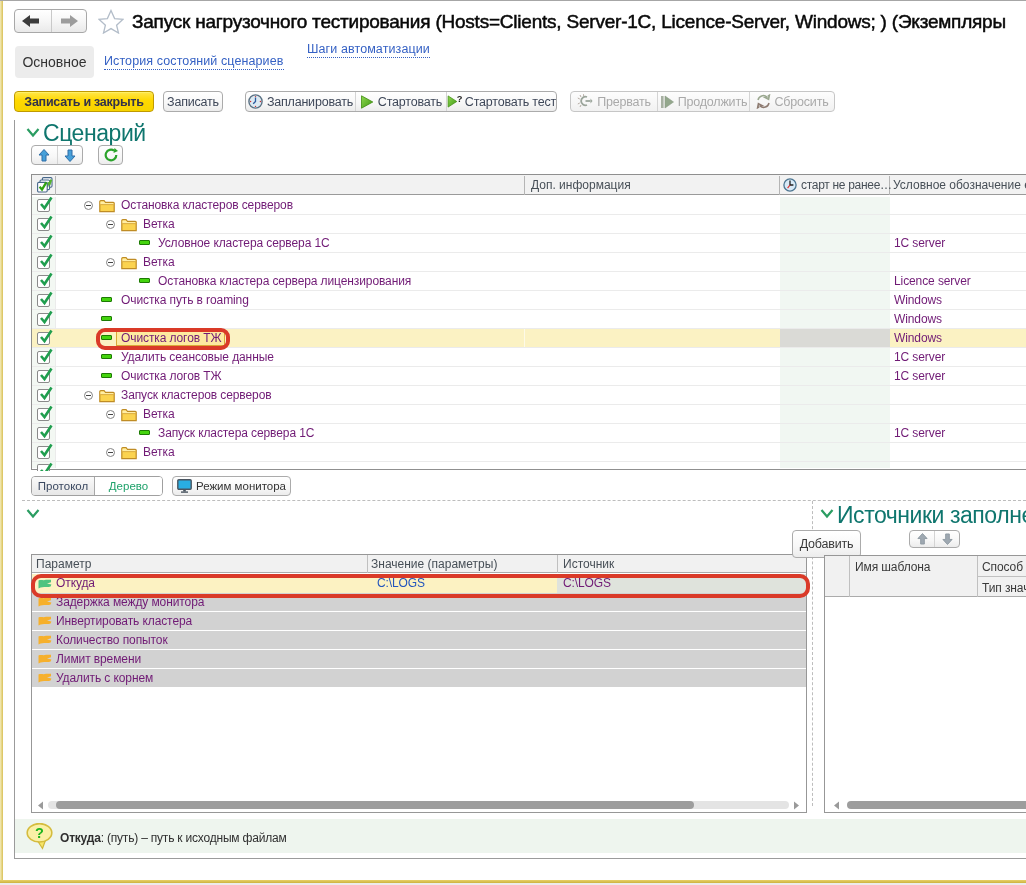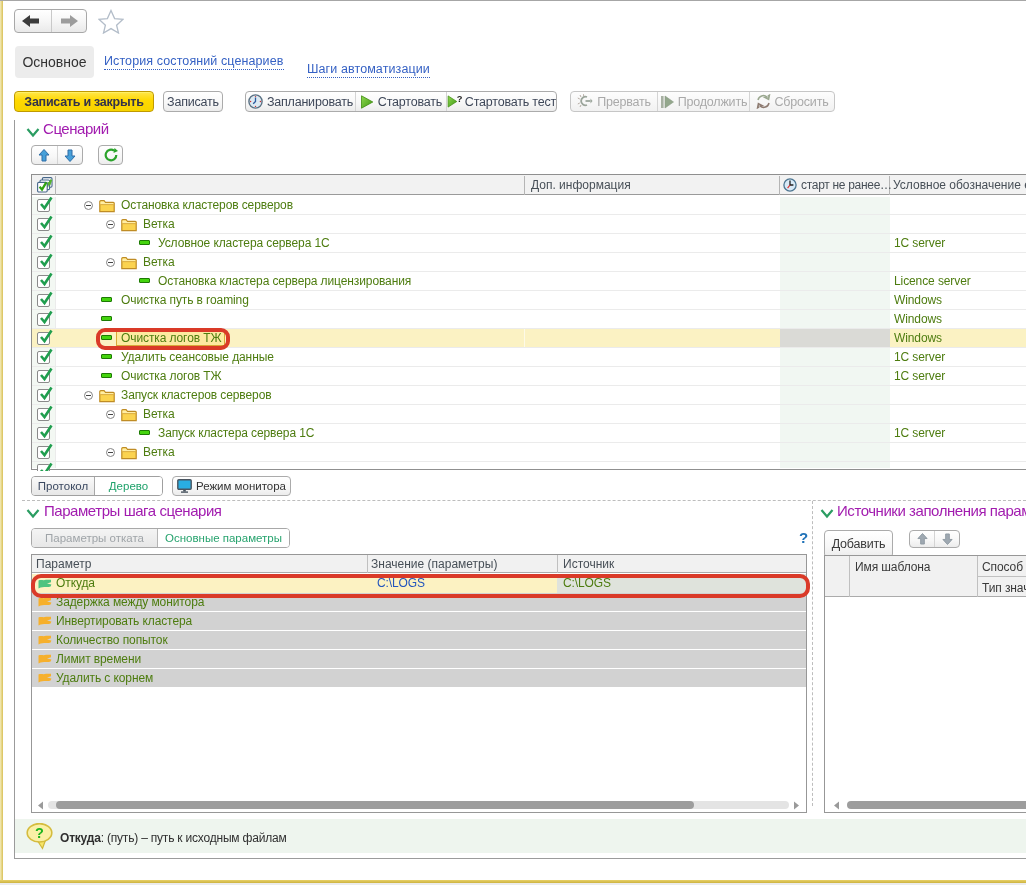--- a/index.html
+++ b/index.html
@@ -2,27 +2,27 @@
 <html><head><meta charset="utf-8">
 <style>
 *{margin:0;padding:0;box-sizing:border-box}
 html,body{width:1026px;height:885px;overflow:hidden;background:#fff;font-family:"Liberation Sans",sans-serif}
 .abs{position:absolute}
 #page{position:relative;width:1026px;height:885px;background:#fff;overflow:hidden}
 .btn{position:absolute;border:1px solid #ABABAB;border-radius:4px;background:linear-gradient(#ffffff,#f7f7f7 60%,#ececec);font-size:12.5px;letter-spacing:-0.2px;color:#3e4758;display:flex;align-items:center;justify-content:center;white-space:nowrap}
 .grp{position:absolute;border:1px solid #ABABAB;border-radius:4px;background:linear-gradient(#ffffff,#f7f7f7 60%,#ececec);display:flex}
 .grp .gb{display:flex;align-items:center;justify-content:center;font-size:12.5px;letter-spacing:-0.2px;color:#3e4758;white-space:nowrap;border-right:1px solid #d4d4d4;white-space:nowrap}
 .grp .gb:last-child{border-right:none}
-.hdr17{position:absolute;font-size:15px;letter-spacing:-0.45px;color:#a21caf;white-space:nowrap}
+.hdr17{position:absolute;font-size:23px;letter-spacing:-0.45px;color:#0f766e;white-space:nowrap}
 .link{position:absolute;font-size:12.5px;letter-spacing:0.1px;color:#3561c4;border-bottom:1px dotted #3561c4;white-space:nowrap;line-height:15px}
 .chk{position:absolute;width:13px;height:13px;border:1px solid #8a8a8a;border-radius:2px;background:#fff}
 .exp{position:absolute;width:9px;height:9px;border:1px solid #848484;border-radius:50%;background:#fff}
 .exp::after{content:"";position:absolute;left:1px;top:3px;width:5px;height:1.4px;background:#444}
 .dash{position:absolute;width:11px;height:5px;background:#44d40e;border:1.5px solid #1d7a04;border-radius:1px}
-.cell13{position:absolute;font-size:12px;letter-spacing:-0.1px;color:#4d7c0f;white-space:nowrap;line-height:19px}
+.cell13{position:absolute;font-size:12px;letter-spacing:-0.1px;color:#701a75;white-space:nowrap;line-height:19px}
 .h12{position:absolute;font-size:12px;color:#474f57;white-space:nowrap;line-height:19px}
 </style></head>
 <body>
 <div id="page">
 
 <div class="abs" style="left:0;top:0;width:1026px;height:1px;background:#a6a6a6"></div>
 <div class="abs" style="left:0;top:1px;width:3px;height:880px;background:linear-gradient(90deg,#f4ecbc,#d9c157)"></div>
 <div class="abs" style="left:0;top:880px;width:1026px;height:3px;background:linear-gradient(#e8d169,#cdb33f)"></div>
 <div class="abs" style="left:0;top:883px;width:1026px;height:2px;background:#ececec"></div>
 
@@ -33,24 +33,25 @@
 <div class="abs" style="left:51px;top:10px;width:1px;height:22px;background:#c9c9c9"></div>
 <svg class="abs" style="left:22px;top:15px" width="20" height="12" viewBox="0 0 20 12">
       <path d="M8 0 L8 3.5 L17 3.5 L17 8.5 L8 8.5 L8 12 L0 6 Z" fill="#3b3b3b"></path>
     </svg>
 <svg class="abs" style="left:58px;top:15px" width="20" height="12" viewBox="0 0 20 12">
       <path d="M12 0 L12 3.5 L3 3.5 L3 8.5 L12 8.5 L12 12 L20 6 Z" fill="#9c9c9c"></path>
     </svg>
 <svg class="abs" style="left:98px;top:9px" width="26" height="25" viewBox="0 0 26 25">
       <path d="M13 1.5 L16.6 9.6 L25 10.3 L18.6 16.2 L20.5 24 L13 19.6 L5.5 24 L7.4 16.2 L1 10.3 L9.4 9.6 Z" fill="none" stroke="#b3bdc9" stroke-width="1.3"></path>
     </svg>
+<div class="abs" style="left:132px;top:11px;font-size:19px;letter-spacing:-0.22px;color:#090909;white-space:nowrap;width:894px;overflow:hidden;-webkit-text-stroke:0.5px #090909">Запуск нагрузочного тестирования (Hosts=Clients, Server-1C, Licence-Server, Windows; ) (Экземпляры</div>
 
 <div class="abs" style="left:15px;top:46px;width:79px;height:32px;background:#ececec;border-radius:4px;display:flex;align-items:center;justify-content:center;font-size:14px;color:#323232">Основное</div>
 <div class="link" style="left:104px;top:54px">История состояний сценариев</div>
-<div class="link" style="left:307px;top:62px">Шаги автоматизации</div>
+<div class="link" style="left:307px;top:42px">Шаги автоматизации</div>
 
 <div class="abs" style="left:14px;top:91px;width:140px;height:21px;background:linear-gradient(#ffe64a,#ffd800 45%,#f6d400);border:1px solid #c09a00;border-radius:4px;box-shadow:inset 0 1px 0 #fff066;display:flex;align-items:center;justify-content:center;font-size:12.5px;letter-spacing:-0.25px;font-weight:bold;color:#32324a">Записать и закрыть</div>
 <div class="btn" style="left:163px;top:91px;width:60px;height:21px">Записать</div>
 
 <div class="grp" style="left:245px;top:91px;width:312px;height:21px">
   <div class="gb" style="width:111px">
     <svg width="15" height="15" viewBox="0 0 15 15" style="margin-right:4px">
           <circle cx="7.5" cy="7.5" r="6.6" fill="#dce9f2" stroke="#5b7285" stroke-width="1.4"></circle>
           <circle cx="7.5" cy="2.6" r="0.7" fill="#c33"></circle>
           <circle cx="7.5" cy="12.4" r="0.7" fill="#c33"></circle>
@@ -316,25 +317,20 @@
         <rect x="6.2" y="10.5" width="2.6" height="2" fill="#4a5560"></rect>
         <rect x="4" y="12.4" width="7" height="1.4" fill="#4a5560"></rect>
       </svg>Режим монитора</div>
 
 <div class="abs" style="left:22px;top:499.5px;width:1004px;height:0;border-top:1px dashed #bdbdbd"></div>
 <div class="abs" style="left:812px;top:501px;width:0;height:305px;border-left:1px dashed #bdbdbd"></div>
 
 <svg class="abs" style="left:26px;top:508px" width="14" height="11" viewBox="0 0 14 11">
       <path d="M1.5 2 L7 8.5 L12.5 2" fill="none" stroke="#2b9d62" stroke-width="2.2"></path>
     </svg>
-<div class="hdr17" style="left:44px;top:502px">Параметры шага сценария</div>
-<div class="abs" style="left:31px;top:528px;width:259px;height:20px;border:1px solid #a8a8a8;border-radius:4px;overflow:hidden;display:flex">
-  <div style="width:126px;background:linear-gradient(#f4f4f4,#e7e7e7);border-right:1px solid #b5b5b5;display:flex;align-items:center;justify-content:center;font-size:11.5px;color:#9fa4a8;white-space:nowrap">Параметры отката</div>
-  <div style="flex:1;background:#fff;display:flex;align-items:center;justify-content:center;font-size:11.5px;color:#27a36e;white-space:nowrap">Основные параметры</div>
-</div>
 <div class="abs" style="left:799px;top:529px;font-size:15px;font-weight:bold;color:#2072b8">?</div>
 
 <div id="ptable">
       <div class="abs" style="left:31px;top:554px;width:776px;height:259px;border:1px solid #979797;background:#fff"></div>
       <div class="abs" style="left:32px;top:555px;width:774px;height:18px;background:#f1f1f1;border-bottom:1px solid #ababab"></div>
       <div class="abs" style="left:367px;top:555px;width:1px;height:18px;background:#c0c0c0"></div>
       <div class="abs" style="left:557px;top:555px;width:1px;height:18px;background:#c0c0c0"></div>
       <div class="h12" style="left:36px;top:555px">Параметр</div>
       <div class="h12" style="left:371px;top:555px">Значение (параметры)</div>
       <div class="h12" style="left:563px;top:555px">Источник</div>
@@ -380,21 +376,21 @@
         <path d="M1 0.5 L6 4.5 L1 8.5 Z" fill="#9a9a9a"></path>
       </svg>
       <div class="abs" style="left:31px;top:573.5px;width:779px;height:24px;border:4.5px solid #da3a28;border-radius:10px"></div>
     </div>
 
 <div id="rpanel">
       <svg class="abs" style="left:820px;top:508px" width="14" height="11" viewBox="0 0 14 11">
         <path d="M1.5 2 L7 8.5 L12.5 2" fill="none" stroke="#2b9d62" stroke-width="2.2"></path>
       </svg>
       <div class="hdr17" style="left:837px;top:502px;width:189px;overflow:hidden">Источники заполнения параметров</div>
-      <div class="btn" style="left:824px;top:530px;width:69px;height:28px;color:#3a3a3a">Добавить</div>
+      <div class="btn" style="left:792px;top:530px;width:69px;height:28px;color:#3a3a3a">Добавить</div>
       <div class="grp" style="left:909px;top:530px;width:51px;height:18px">
   <div class="gb" style="width:26px">
           <svg width="11" height="12" viewBox="0 0 12 13">
             <path d="M6 0.5 L11 6 L8 6 L8 12 L4 12 L4 6 L1 6 Z" fill="#9fa9b2" stroke="#8d98a1" stroke-width="1"></path>
           </svg>
         </div>
   <div class="gb" style="width:24px">
           <svg width="11" height="12" viewBox="0 0 12 13">
             <path d="M6 12.5 L1 7 L4 7 L4 1 L8 1 L8 7 L11 7 Z" fill="#9fa9b2" stroke="#8d98a1" stroke-width="1"></path>
           </svg>

